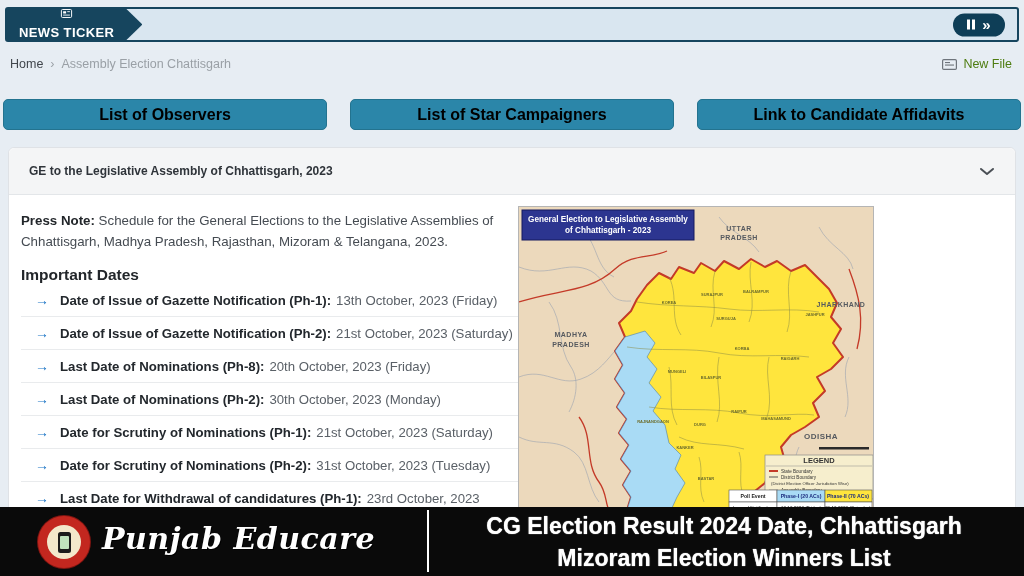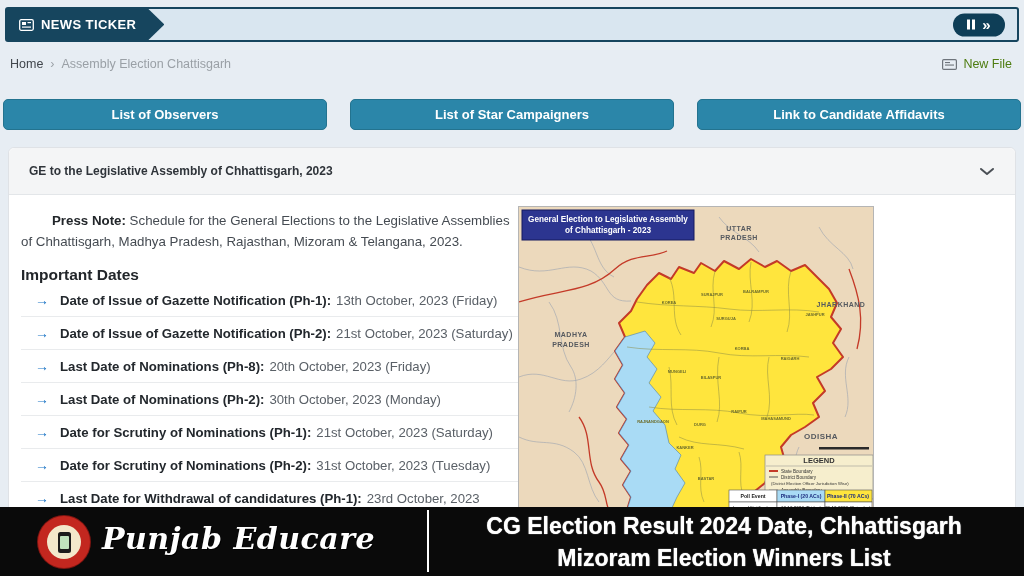--- a/index.html
+++ b/index.html
@@ -7,53 +7,53 @@
   body { font-family:"Liberation Sans", sans-serif; }
   .page { position:relative; width:1024px; height:576px; background:#e7edf3; overflow:hidden; }
 
   
   .ticker { position:absolute; top:7px; left:5px; right:5px; height:35px;
             background:#d9e6f0; border:2px solid #16455e; border-radius:3px;
             display:flex; align-items:center; }
   .ticker-label { position:relative; height:100%; background:#16455e; color:#fff;
             display:flex; align-items:center; gap:7px; padding:0 28px 0 12px;
             font-size:13px; font-weight:700; letter-spacing:.4px;
-            clip-path:polygon(0 0, calc(100% - 16px) 0, 100% 50%, calc(100% - 16px) 100%, 0 100%); }
+            clip-path:polygon(0 0, calc(100% - 16px) 0, 100% 50%, calc(100% - 16px) 100%, 0 100%);flex-direction:column; }
   .ticker-controls { position:absolute; right:12px; top:50%; transform:translateY(-50%);
             width:52px; height:23px; background:#0e3e57; border-radius:12px;
             display:flex; align-items:center; justify-content:center; gap:7px; cursor:pointer; }
   .pause-bars { display:flex; gap:2px; }
   .pause-bars i { display:block; width:3px; height:10px; background:#fff; }
   .fwd { color:#fff; font-size:15px; font-weight:700; line-height:1; margin-top:-2px; }
 
   
   .crumbs { position:absolute; top:57px; left:10px; right:12px; display:flex;
             align-items:center; font-size:12.5px; color:#9aa0a6; }
   .crumb-home { color:#41464c; }
   .crumb-sep { margin:0 7px; color:#9aa0a6; }
   .newfile { margin-left:auto; display:flex; align-items:center; gap:6px; color:#4d7c0f;padding-left:20px; }
 
   
   .btn-row { position:absolute; top:99px; left:3px; right:3px; display:flex; gap:23px; }
   .teal-btn { flex:1; height:31px; background:#2b86a9; border:1px solid #23738f; border-radius:5px;
-            color:#ffffff; font-size:13px; font-weight:600; display:flex; align-items:center;
+            color:#000000; font-size:16px; font-weight:600; display:flex; align-items:center;
             justify-content:center; cursor:pointer; }
 
   
   .card { position:absolute; top:147px; left:8px; right:8px; bottom:0;
             background:#fff; border:1px solid #dfe2e6; border-radius:6px 6px 0 0; }
   .card-head { height:47px; background:#f4f5f6; border-bottom:1px solid #e3e6e9;
             border-radius:6px 6px 0 0; display:flex; align-items:center; padding:0 20px; cursor:pointer; }
   .card-title { font-size:12px; font-weight:700; color:#2f343a; }
   .chev { margin-left:auto; display:flex; }
 
   
   .leftcol { position:absolute; left:12px; top:62px; width:500px; }
   .pressnote { font-size:13.3px; line-height:1.58; color:#454b52; }
-  .pressnote b { color:#22262a;margin-left:31px; }
+  .pressnote b { color:#22262a; }
   .dates-h { margin-top:14px; font-size:15.5px; font-weight:700; color:#22262a; }
   .date-row { display:flex; align-items:baseline; padding:8px 0 8px 14px;
             border-bottom:1px solid #e9ebed; white-space:nowrap; }
   .arrow { color:#1b74c5; font-weight:700; font-size:14px; margin-right:11px; }
   .dlabel { font-size:13.2px; font-weight:700; color:#23282d; }
   .dvalue { font-size:13.2px; color:#5a6067; margin-left:5px; }
 
   
   .mapwrap { position:absolute; left:509px; top:58px; width:356px; height:302px; overflow:hidden;
              border:1px solid #b5b5b5; }

